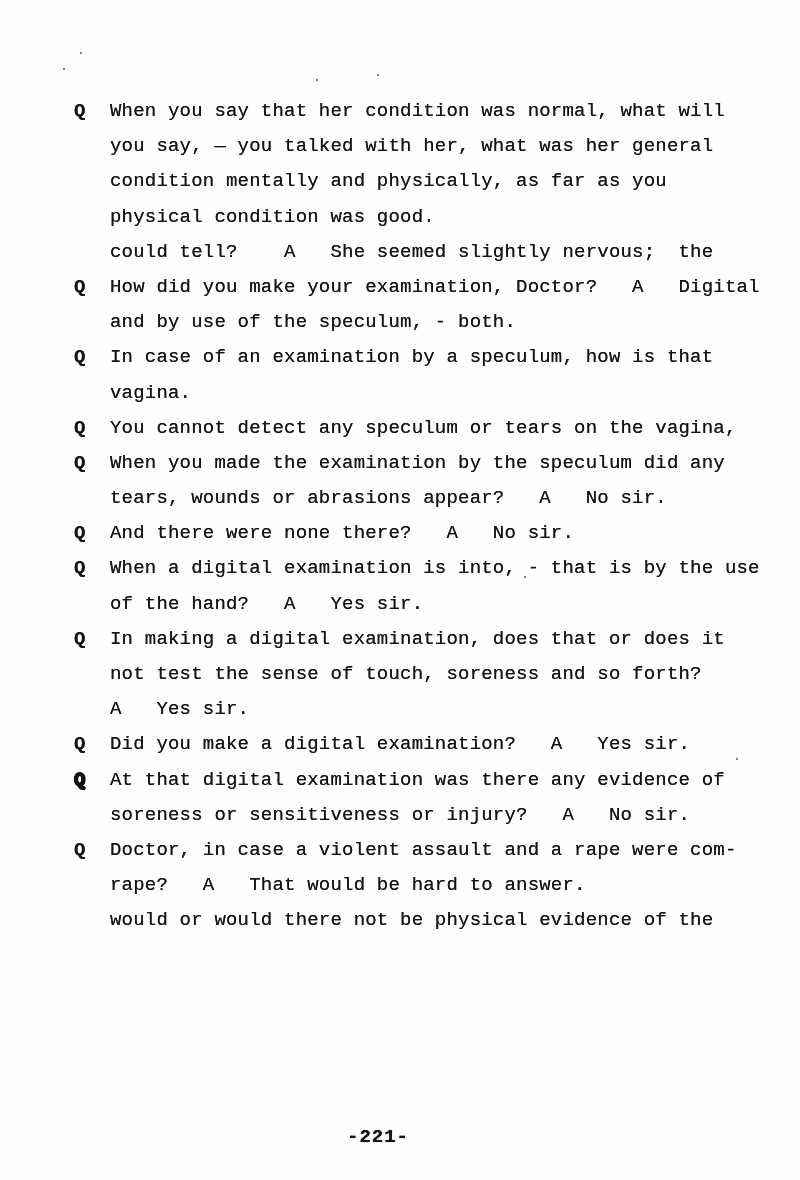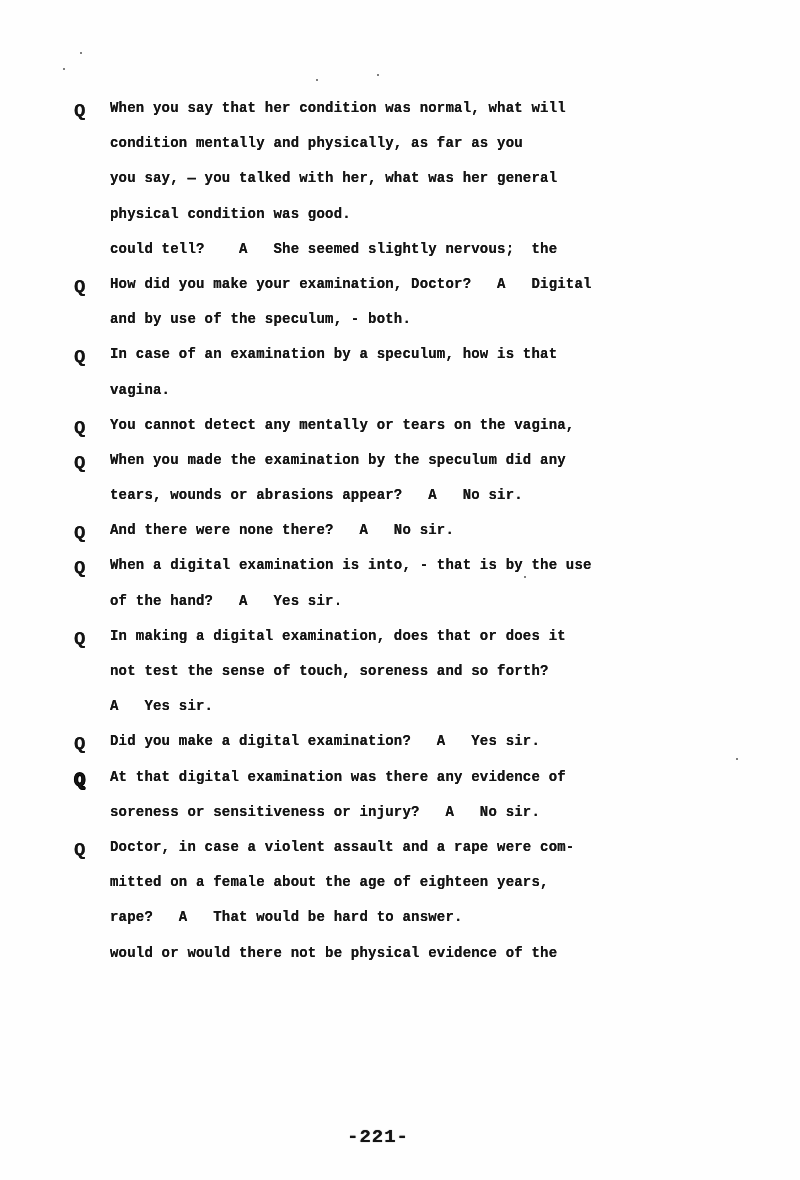--- a/index.html
+++ b/index.html
@@ -43,22 +43,22 @@
   .marker.heavy {
     text-shadow:
       0 0 1px #000,
       0.7px 0 0 #000,
       -0.7px 0 0 #000,
       0 0.7px 0 #000,
       0 -0.7px 0 #000,
       0.5px 0.5px 0 #000;
   }
   .text {
-    font-size: 14px;
-    font-weight: 700;
+    font-size: 19px;
+    font-weight: 400;
     letter-spacing: 0.2px;
     white-space: pre;
     text-shadow: 0 0 0.6px rgba(10,10,10,0.85);
   }
   .page-number {
     position: absolute;
     top: 1126px;
     left: 0;
     width: 800px;
     text-align: center;
@@ -82,25 +82,25 @@
 
 <div class="page">
 
   <div class="transcript">
       <div class="line">
         <span class="marker">Q</span>
         <span class="text">When you say that her condition was normal, what will</span>
       </div>
       <div class="line">
         <span class="marker"></span>
-        <span class="text">condition mentally and physically, as far as you</span>
+        <span class="text">you say, — you talked with her, what was her general</span>
       </div>
       <div class="line">
         <span class="marker"></span>
-        <span class="text">you say, — you talked with her, what was her general</span>
+        <span class="text">condition mentally and physically, as far as you</span>
       </div>
       <div class="line">
         <span class="marker"></span>
         <span class="text">physical condition was good.</span>
       </div>
       <div class="line">
         <span class="marker"></span>
         <span class="text">could tell?    A   She seemed slightly nervous;  the</span>
       </div>
       <div class="line">
@@ -114,21 +114,21 @@
       <div class="line">
         <span class="marker">Q</span>
         <span class="text">In case of an examination by a speculum, how is that</span>
       </div>
       <div class="line">
         <span class="marker"></span>
         <span class="text">vagina.</span>
       </div>
       <div class="line">
         <span class="marker">Q</span>
-        <span class="text">You cannot detect any mentally or tears on the vagina,</span>
+        <span class="text">You cannot detect any speculum or tears on the vagina,</span>
       </div>
       <div class="line">
         <span class="marker">Q</span>
         <span class="text">When you made the examination by the speculum did any</span>
       </div>
       <div class="line">
         <span class="marker"></span>
         <span class="text">tears, wounds or abrasions appear?   A   No sir.</span>
       </div>
       <div class="line">
@@ -166,24 +166,20 @@
       <div class="line">
         <span class="marker"></span>
         <span class="text">soreness or sensitiveness or injury?   A   No sir.</span>
       </div>
       <div class="line">
         <span class="marker">Q</span>
         <span class="text">Doctor, in case a violent assault and a rape were com-</span>
       </div>
       <div class="line">
         <span class="marker"></span>
-        <span class="text">mitted on a female about the age of eighteen years,</span>
-      </div>
-      <div class="line">
-        <span class="marker"></span>
         <span class="text">rape?   A   That would be hard to answer.</span>
       </div>
       <div class="line">
         <span class="marker"></span>
         <span class="text">would or would there not be physical evidence of the</span>
       </div>
     </div>
 
   <div class="page-number">-221-</div>
 

